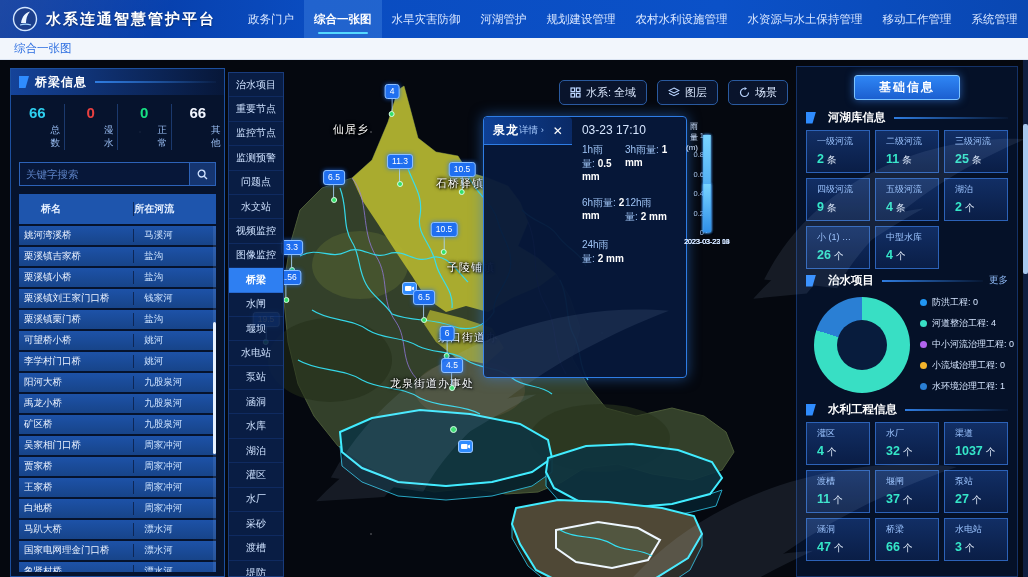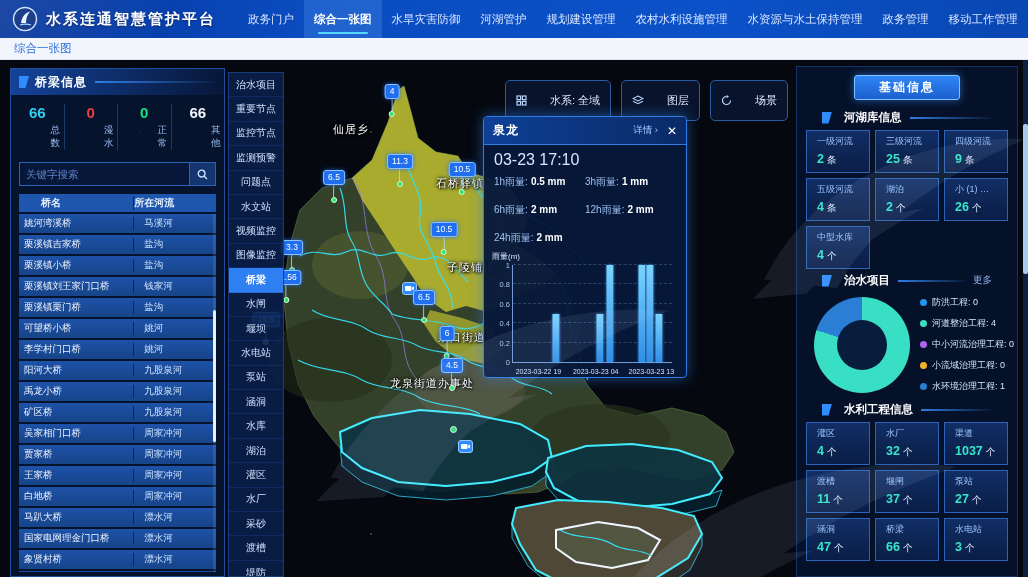--- a/index.html
+++ b/index.html
@@ -44,22 +44,22 @@
   .mk-tag { display:inline-block; background:#1f6ff0; border:1px solid #8ec0ff; color:#fff;
     font-size:8.5px; line-height:1; padding:2px 4px; border-radius:3px; white-space:nowrap;
     box-shadow:0 0 4px rgba(31,111,240,.8); }
   .mk-stem { width:1px; height:12px; background:rgba(170,215,255,.85); margin:0 auto; }
   .mk-dot { width:6px; height:6px; border-radius:50%; background:#35e06a; border:1px solid #d9ffe5; margin:0 auto; }
   .cam { position:absolute; width:15px; height:13px; background:#2f8cff; border:1px solid #9cc8ff;
     border-radius:3px; display:grid; place-items:center; cursor:pointer; }
   .pin { position:absolute; width:7px; height:7px; border-radius:50%; background:#35e06a; border:1px solid #d9ffe5; }
 
   .map-ctrl { position:absolute; top:20px; right:240px; display:flex; gap:10px; z-index:15; }
-  .pill { display:flex; align-items:center; gap:23px; background:rgba(10,22,48,.9);
-    border:1px solid #2a5a9f; border-radius:5px; color:#dce9ff; font-size:11px; padding:12px 10px;
+  .pill { display:flex; align-items:center; gap:5px; background:rgba(10,22,48,.9);
+    border:1px solid #2a5a9f; border-radius:5px; color:#dce9ff; font-size:11px; padding:4px 10px;
     cursor:pointer; white-space:nowrap; }
 
   
   .bridge-panel { position:absolute; left:10px; top:8px; bottom:0; width:215px; z-index:10;
     background:rgba(7,22,52,.82); border:1px solid #1c4f9e; display:flex; flex-direction:column; overflow:hidden; }
   .p-head { height:26px; display:flex; align-items:center; padding:0 8px; flex:0 0 auto;
     background:linear-gradient(90deg, rgba(22,72,165,.9), rgba(10,35,90,.25)); }
   .accent { width:10px; height:12px; background:#2f8cff; clip-path:polygon(0 0,100% 0,65% 100%,0 100%); margin-right:6px; }
   .p-title { color:#fff; font-size:12px; font-weight:bold; letter-spacing:1px; white-space:nowrap; }
   .p-line { flex:1; height:2px; margin-left:8px; background:linear-gradient(90deg,#2f7ce0,rgba(47,124,224,.05)); }
@@ -68,21 +68,21 @@
   .stat:last-child { border-right:none; }
   .stat .v { font-size:15px; font-weight:bold; }
   .stat .l { font-size:9.5px; color:#9cc0f5; margin-top:3px;padding-left:36px; }
   .search { margin:2px 8px 8px; height:24px; display:flex; border:1px solid #2c62b8;
     background:rgba(8,25,60,.8); flex:0 0 auto; }
   .search input { flex:1; background:transparent; border:none; outline:none; color:#cfe2ff;
     font-size:10.5px; padding:0 6px; font-family:inherit; min-width:0; }
   .search input::placeholder { color:#5d83c6; }
   .sbtn { width:26px; border-left:1px solid #2c62b8; background:rgba(40,90,180,.45);
     display:grid; place-items:center; cursor:pointer; }
-  .t-head { display:flex; margin:0 8px; height:18px; align-items:center; flex:0 0 auto;
+  .t-head { display:flex; margin:0 8px; height:30px; align-items:center; flex:0 0 auto;
     background:#1e55ad; font-size:10px; font-weight:bold; color:#e6f0ff; }
   .t-head .c1 { width:58%; padding-left:22px; }
   .t-head .c2 { width:42%; padding-left:0; border-left:1px solid rgba(10,30,70,.8); }
   .t-body { margin:2px 8px 4px; flex:1; overflow:hidden; position:relative; }
   .t-row { display:flex; height:19px; margin-bottom:2px; align-items:center; cursor:pointer;
     background:linear-gradient(180deg,#1d52a8,#174489); font-size:9.5px; color:#eef4ff; }
   .t-row .c1 { width:58%; padding:0 2px 0 5px; white-space:nowrap; overflow:hidden; text-overflow:ellipsis; }
   .t-row .c2 { width:42%; padding-left:10px; color:#cfe4ff; border-left:1px solid rgba(10,30,70,.8);
     white-space:nowrap; overflow:hidden; }
   .t-scroll { position:absolute; right:0; top:0; bottom:0; width:3px; background:rgba(120,160,220,.18); }
@@ -91,48 +91,48 @@
   
   .layer-menu { position:absolute; left:228px; top:12px; bottom:0; width:56px; z-index:9;
     background:rgba(10,32,74,.9); border:1px solid rgba(40,90,180,.5); overflow:hidden; }
   .lm-item { height:24.4px; display:flex; align-items:center; justify-content:center; font-size:10px;
     color:#cfe2ff; border-bottom:1px solid rgba(30,70,150,.35); cursor:pointer; white-space:nowrap; }
   .lm-item.active { background:#2e7ff2; color:#fff; font-weight:bold; }
 
   
   .popup { position:absolute; left:483px; top:56px; width:204px; height:262px; z-index:20;
     background:rgba(6,24,58,.96); border:1px solid #2e7de5; border-radius:4px;
-    box-shadow:0 0 14px rgba(46,125,229,.55); display:flex; flex-direction:column; }
+    box-shadow:0 0 14px rgba(46,125,229,.55); display:flex; }
   .pp-head { height:28px; flex:0 0 auto; display:flex; align-items:center; padding:0 9px;
     background:linear-gradient(90deg,#0e4096,#0a2a66); border-bottom:1px solid #2e7de5; border-radius:4px 4px 0 0; }
   .pp-title { color:#fff; font-size:12px; font-weight:bold; letter-spacing:1px; }
   .pp-detail { margin-left:auto; font-size:9.5px; color:#a8ccff; cursor:pointer; }
   .pp-close { margin-left:9px; color:#fff; font-size:12px; cursor:pointer; line-height:1; }
   .pp-body { padding:6px 10px 2px; }
-  .pp-time { font-size:16px; color:#d6e6ff; margin-bottom:6px; }
+  .pp-time { font-size:12px; color:#d6e6ff; margin-bottom:6px; }
   .pp-metrics { display:grid; grid-template-columns:1fr 1fr; row-gap:14px; font-size:10px; color:#fff; }
   .pp-metrics .lab { color:#9fc4f5; margin-right:3px; }
   .pp-chart { position:relative; margin:8px 6px 0 2px; height:126px; flex:0 0 auto; }
   .ylab { position:absolute; left:6px; top:-4px; font-size:8px; color:#cfe2ff;text-align:right; }
   .plot { position:absolute; left:26px; right:8px; top:10px; bottom:18px;
     border-left:1px solid #6f9bd8; border-bottom:1px solid #6f9bd8; }
   .gline { position:absolute; left:0; right:0; border-top:1px dashed rgba(140,180,240,.28); }
   .gtick { position:absolute; left:-22px; width:19px; text-align:right; font-size:7.5px; color:#a9c6ee; transform:translateY(-50%); }
   .bar { position:absolute; bottom:0; width:7px; transform:translateX(-50%);
     background:linear-gradient(180deg,#79d4ff,#2f8fe8); box-shadow:0 0 3px rgba(80,170,255,.7); }
   .xtick { position:absolute; bottom:-13px; transform:translateX(-50%); font-size:7px; color:#cfe2ff; white-space:nowrap; }
 
   
   .right-panel { position:absolute; right:10px; top:6px; bottom:0; width:222px; z-index:10;
     background:rgba(6,18,44,.88); border:1px solid rgba(40,90,180,.45); padding:6px 9px;
     display:flex; flex-direction:column; overflow:hidden; }
   .hdr-btn { align-self:center; margin:2px 0 6px; background:linear-gradient(180deg,#2f86f5,#1b5fd0);
     border:1px solid #7cc3ff; border-radius:3px; color:#fff; font-weight:bold; font-size:12px;
     padding:3px 24px; letter-spacing:2px; cursor:pointer; box-shadow:0 0 8px rgba(60,140,255,.6); }
-  .sec-head { display:flex; align-items:center; margin:4px 16px 5px;text-align:right; }
+  .sec-head { display:flex; align-items:center; margin:4px 0 5px;text-align:right; }
   .sec-title { color:#fff; font-size:11.5px; font-weight:bold; margin-left:6px; white-space:nowrap; }
   .sec-line { flex:1; height:2px; margin-left:8px; background:linear-gradient(90deg,#2f7ce0,rgba(47,124,224,.05)); }
   .sec-more { font-size:9.5px; color:#8fb9f5; margin-left:6px; cursor:pointer; white-space:nowrap; }
   .cards { display:grid; grid-template-columns:repeat(3,1fr); gap:5px; }
   .card { border:1px solid #2c62b8; background:linear-gradient(180deg, rgba(28,70,150,.55), rgba(14,40,95,.55));
     padding:4px 10px 5px; text-align:left; min-width:0; }
   .card .cl { font-size:9px; color:#9cc4ff; white-space:nowrap; overflow:hidden; text-overflow:ellipsis; }
   .card .cv { margin-top:4px; font-size:9.5px; color:#e9f2ff; white-space:nowrap; }
   .card .cv b { color:#35e6c8; font-size:12.5px; margin-right:3px; font-weight:bold; }
   .donut-wrap { display:flex; align-items:center; gap:10px; padding:3px 0 5px; }
@@ -160,21 +160,20 @@
     </svg>
     <div class="hdr-title">水系连通智慧管护平台</div>
     <div class="nav">
         <div class="nav-item">政务门户</div>
         <div class="nav-item active">综合一张图</div>
         <div class="nav-item">水旱灾害防御</div>
         <div class="nav-item">河湖管护</div>
         <div class="nav-item">规划建设管理</div>
         <div class="nav-item">农村水利设施管理</div>
         <div class="nav-item">水资源与水土保持管理</div>
-        <div class="nav-item">政务管理</div>
         <div class="nav-item">移动工作管理</div>
         <div class="nav-item">系统管理</div>
       </div>
 
   </div>
 
   <div class="crumbbar">
     <span class="crumb">综合一张图</span>
   </div>
 
@@ -470,20 +469,24 @@
         <span class="accent"></span>
         <span class="sec-title">河湖库信息</span>
         <span class="sec-line"></span>
       </div>
       <div class="cards">
           <div class="card">
             <div class="cl">一级河流</div>
             <div class="cv"><b>2</b>条</div>
           </div>
           <div class="card">
+            <div class="cl">二级河流</div>
+            <div class="cv"><b>11</b>条</div>
+          </div>
+          <div class="card">
             <div class="cl">三级河流</div>
             <div class="cv"><b>25</b>条</div>
           </div>
           <div class="card">
             <div class="cl">四级河流</div>
             <div class="cv"><b>9</b>条</div>
           </div>
           <div class="card">
             <div class="cl">五级河流</div>
             <div class="cv"><b>4</b>条</div>

